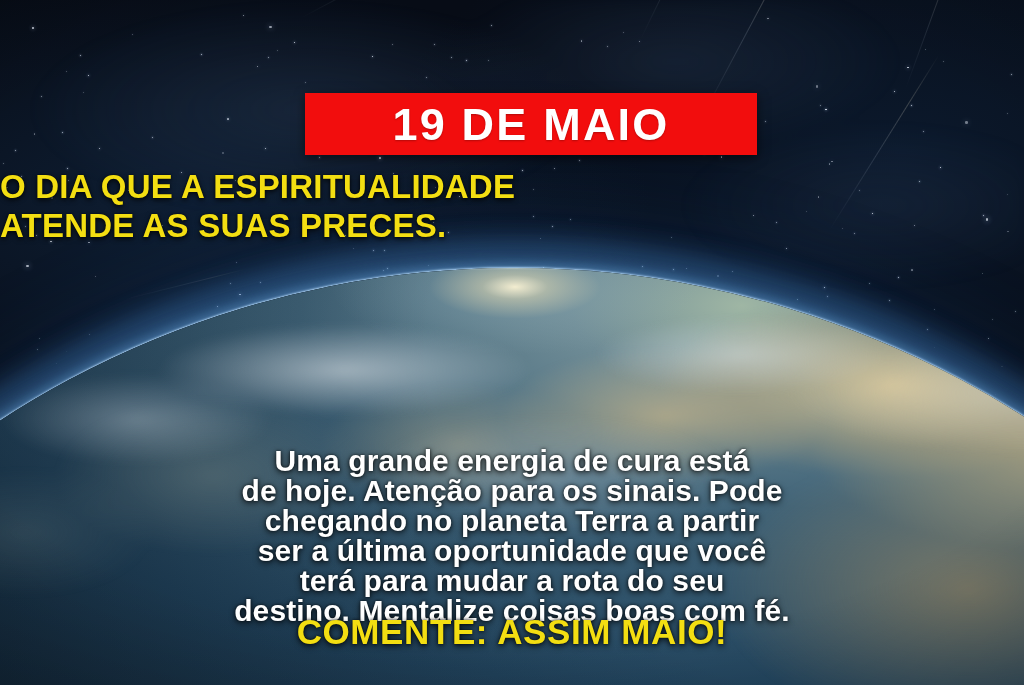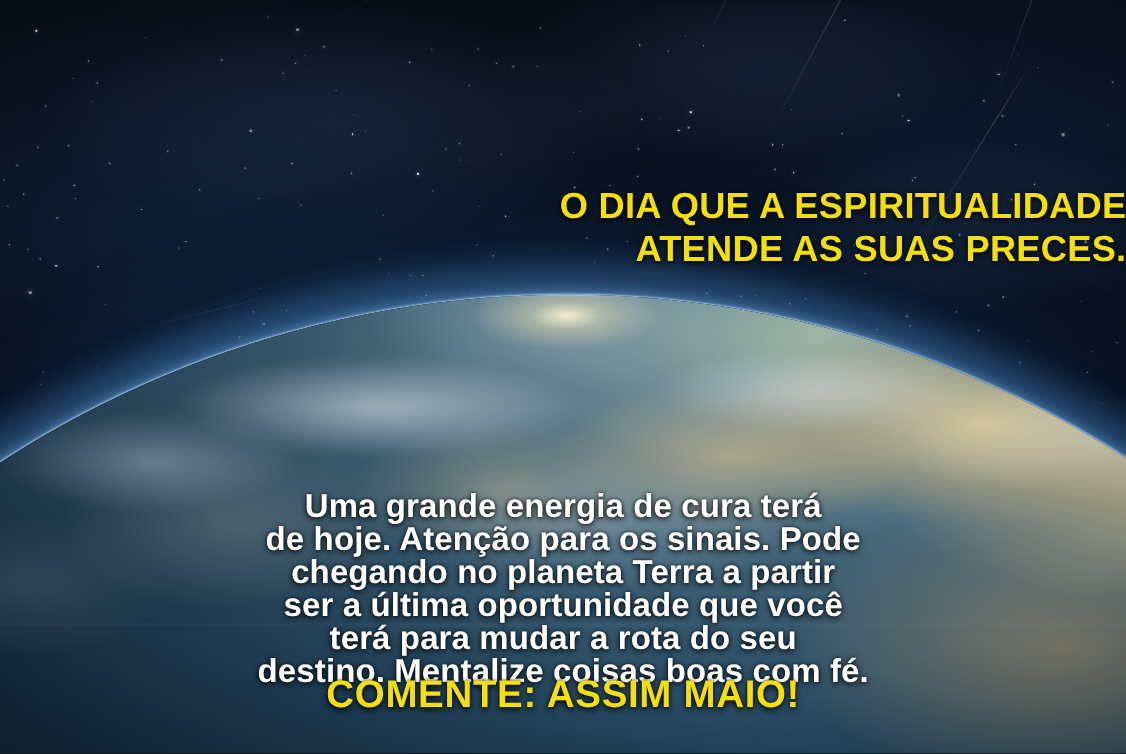--- a/index.html
+++ b/index.html
@@ -168,21 +168,21 @@
     line-height: 1;
     white-space: nowrap;
     text-shadow: 0 1px 2px rgba(0,0,0,0.25);
   }
 
   .headline {
     position: absolute;
     left: 0;
     right: 0;
     top: 168px;
-    text-align: right;
+    text-align: left;
     color: #F3DE12;
     font-size: 33px;
     font-weight: 700;
     letter-spacing: 0.2px;
     line-height: 1.18;
     text-shadow:
       0 2px 5px rgba(0,0,0,0.78),
       0 0 2px rgba(0,0,0,0.65);
   }
   .headline .hl-line { display: block; white-space: nowrap; }
@@ -585,28 +585,31 @@
       <span class="streak" style="left:700px;top:120px;width:230px;opacity:0.4;transform:rotate(-62deg)"></span>
       <span class="streak" style="left:905px;top:90px;width:160px;opacity:0.3;transform:rotate(-70deg)"></span>
       <span class="streak" style="left:828px;top:232px;width:210px;opacity:0.34;transform:rotate(-58deg)"></span>
       <span class="streak" style="left:300px;top:18px;width:110px;opacity:0.18;transform:rotate(-28deg)"></span>
       <span class="streak" style="left:120px;top:300px;width:130px;opacity:0.14;transform:rotate(-14deg)"></span>
     </div>
   <div class="layer vignette"></div>
 
   <div class="content">
 
+    <div class="date-banner">
+      <span>19 DE MAIO</span>
+    </div>
 
     <div class="headline">
       <span class="hl-line">O DIA QUE A ESPIRITUALIDADE</span>
       <span class="hl-line">ATENDE AS SUAS PRECES.</span>
     </div>
 
     <div class="body-copy">
-      <span class="bc-line">Uma grande energia de cura terá</span>
+      <span class="bc-line">Uma grande energia de cura está</span>
       <span class="bc-line">de hoje. Atenção para os sinais. Pode</span>
       <span class="bc-line">chegando no planeta Terra a partir</span>
       <span class="bc-line">ser a última oportunidade que você</span>
       <span class="bc-line">terá para mudar a rota do seu</span>
       <span class="bc-line">destino. Mentalize coisas boas com fé.</span>
     </div>
 
     <div class="cta">
       <span>COMENTE: ASSIM MAIO!</span>
     </div>

